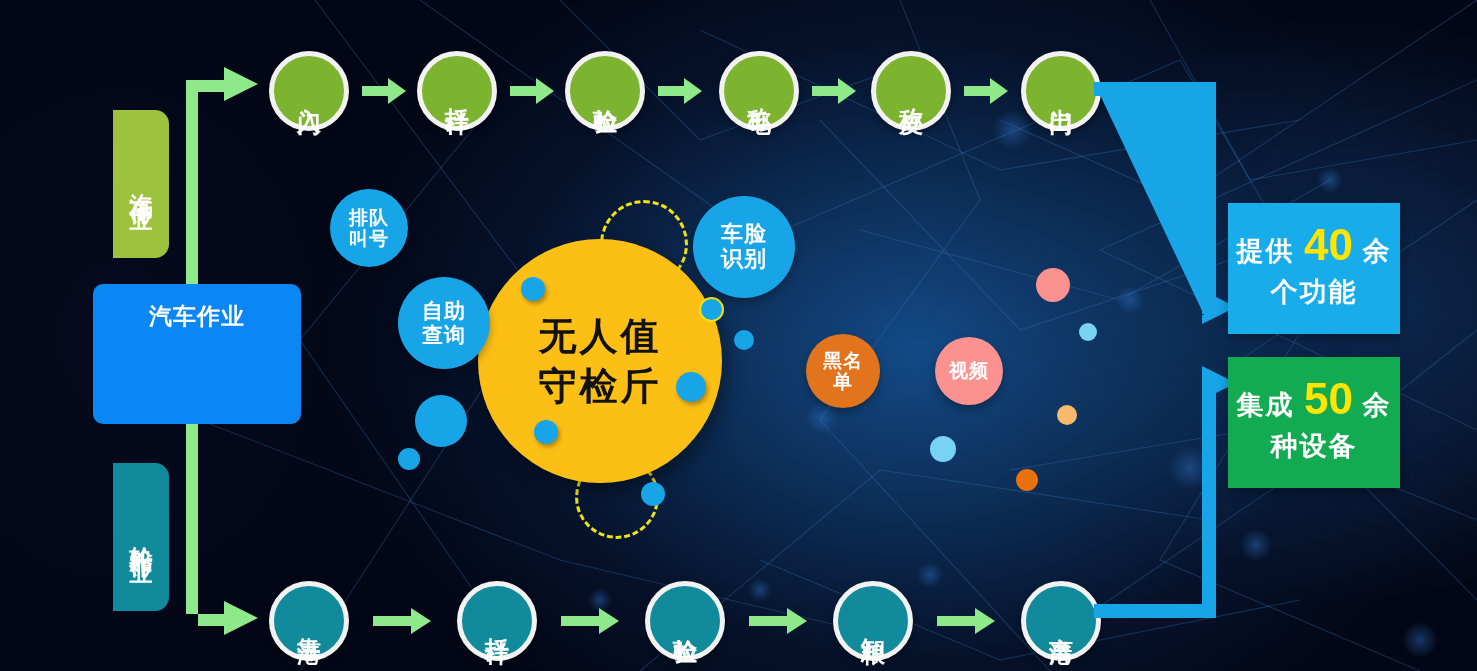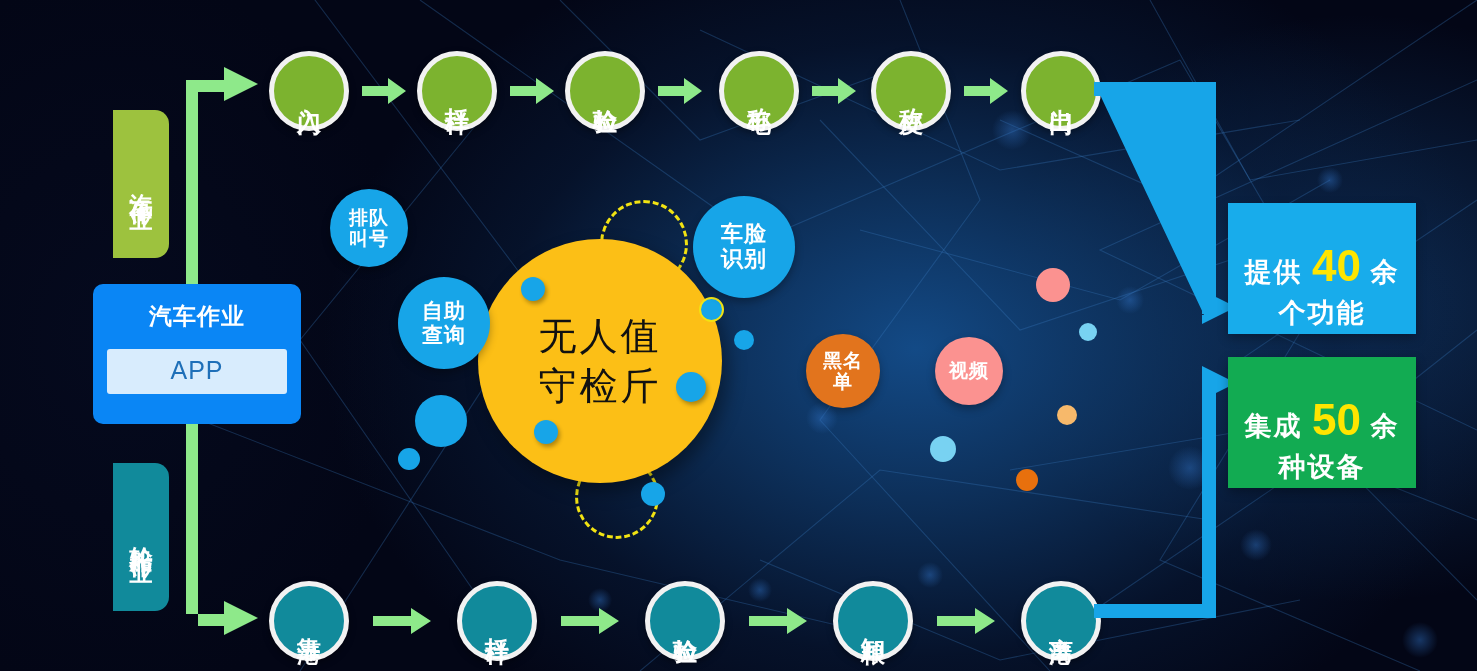--- a/index.html
+++ b/index.html
@@ -79,31 +79,31 @@
   .bub i{font-style:normal;line-height:1.12;letter-spacing:1px;}
 
   
   #core{
     position:absolute;left:478px;top:239px;width:244px;height:244px;border-radius:50%;
     background:#fcbf16;
     display:flex;align-items:center;justify-content:center;
     box-shadow:6px 8px 18px rgba(0,0,0,.38);
   }
   #core i{
-    font-style:normal;color:#111;font-size:38px;font-weight:normal;line-height:50px;
+    font-style:normal;color:#111;font-size:38px;font-weight:bold;line-height:50px;
     letter-spacing:3px;text-align:center;display:block;
   }
 
   .dot{position:absolute;border-radius:50%;}
   .dashring{position:absolute;border-radius:50%;border:3px dashed #f2e312;}
 
   
   .rcard{
-    position:absolute;left:1228px;width:188px;height:131px;
-    display:flex;align-items:flex-end;justify-content:center;
+    position:absolute;left:1228px;width:172px;height:131px;
+    display:flex;align-items:center;justify-content:center;
     box-shadow:0 4px 10px rgba(0,0,0,.3);
   }
   .rcard .txt{
     color:#fff;font-weight:bold;font-size:27px;line-height:41px;text-align:center;letter-spacing:2px;
   }
   .rcard .num{color:#ffe500;font-size:44px;font-weight:bold;letter-spacing:0;}
   #card40{top:203px;background:#18aceb;}
   #card50{top:357px;background:#12ab52;}
 
   .barrow{position:absolute;}
@@ -164,21 +164,20 @@
   <div class="vtab" style="left:113px;top:110px;height:148px;background:#9dc23e;">
     <span>汽车作业</span>
   </div>
   <div class="vtab" style="left:113px;top:463px;height:148px;background:#118a9b;">
     <span>轮船作业</span>
   </div>
 
   <div id="mobile">
     <div class="mtitle">汽车作业</div>
     <div class="mrow">
-      <div class="mbtn">APP</div>
     </div>
   </div>
 
   <div class="pnode green" style="left:269px;top:51px;">
     <b>入门</b>
     </div>
   <svg class="garrow" style="left:362px;top:78px;" viewBox="0 0 44 26">
     <path d="M0 8 L26 8 L26 0 L44 13 L26 26 L26 18 L0 18 Z" fill="#8ee98a"></path>
     </svg>
 

